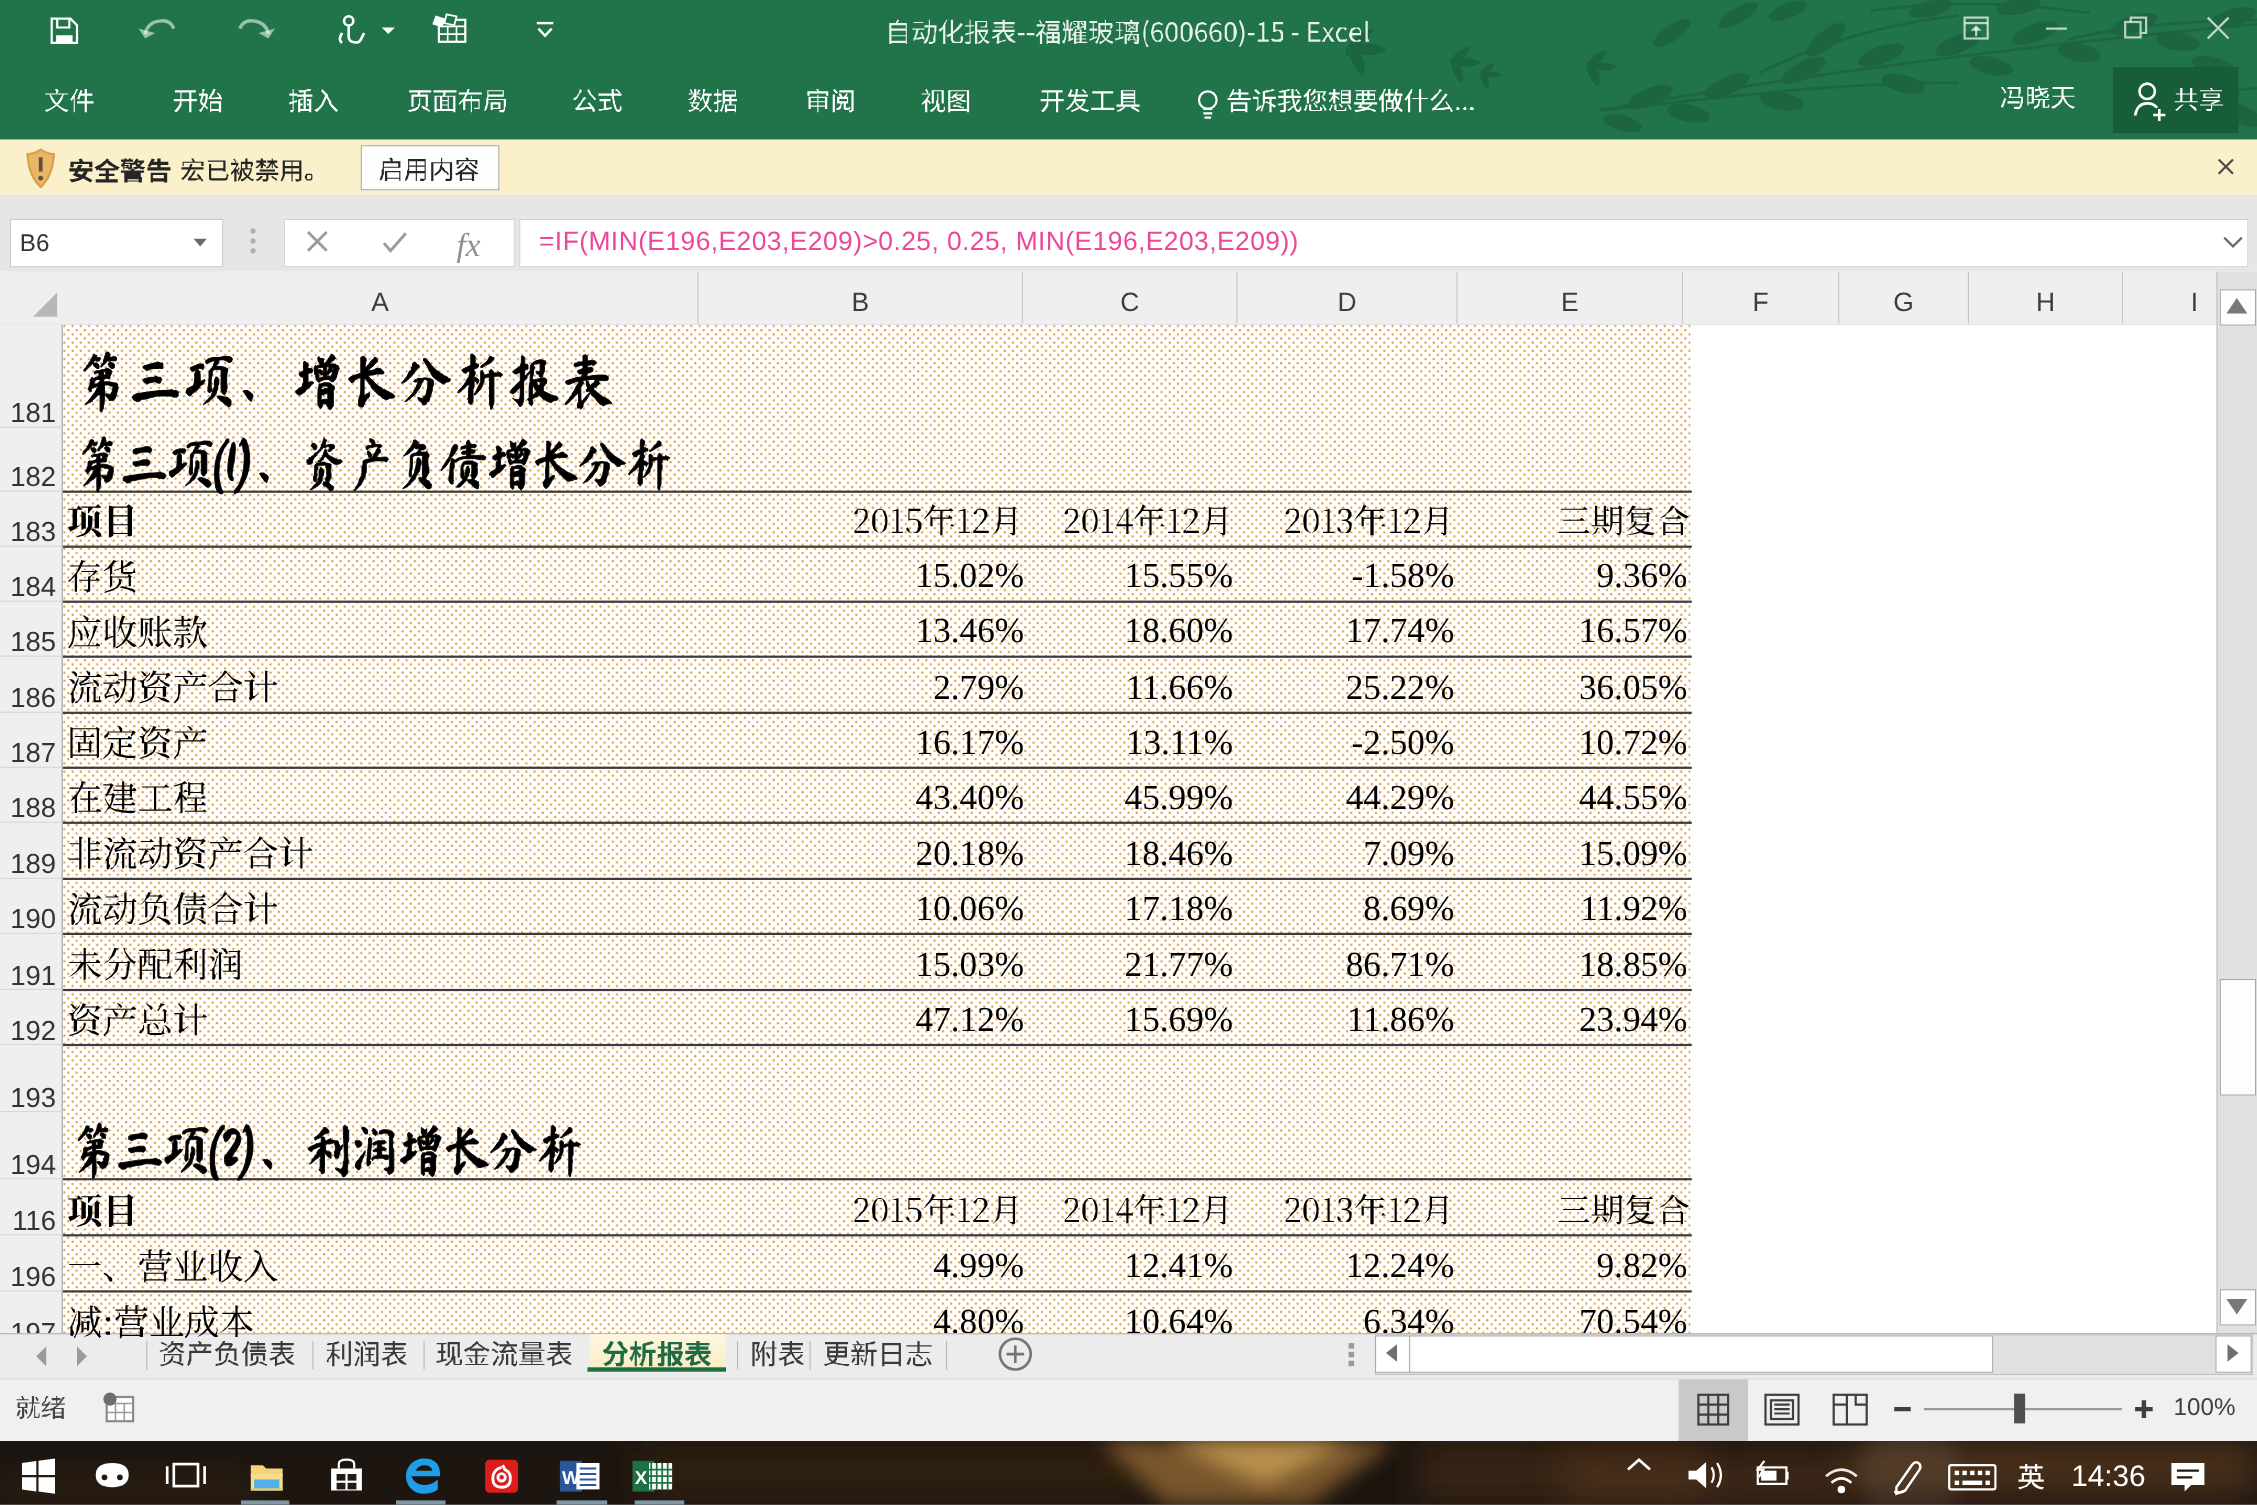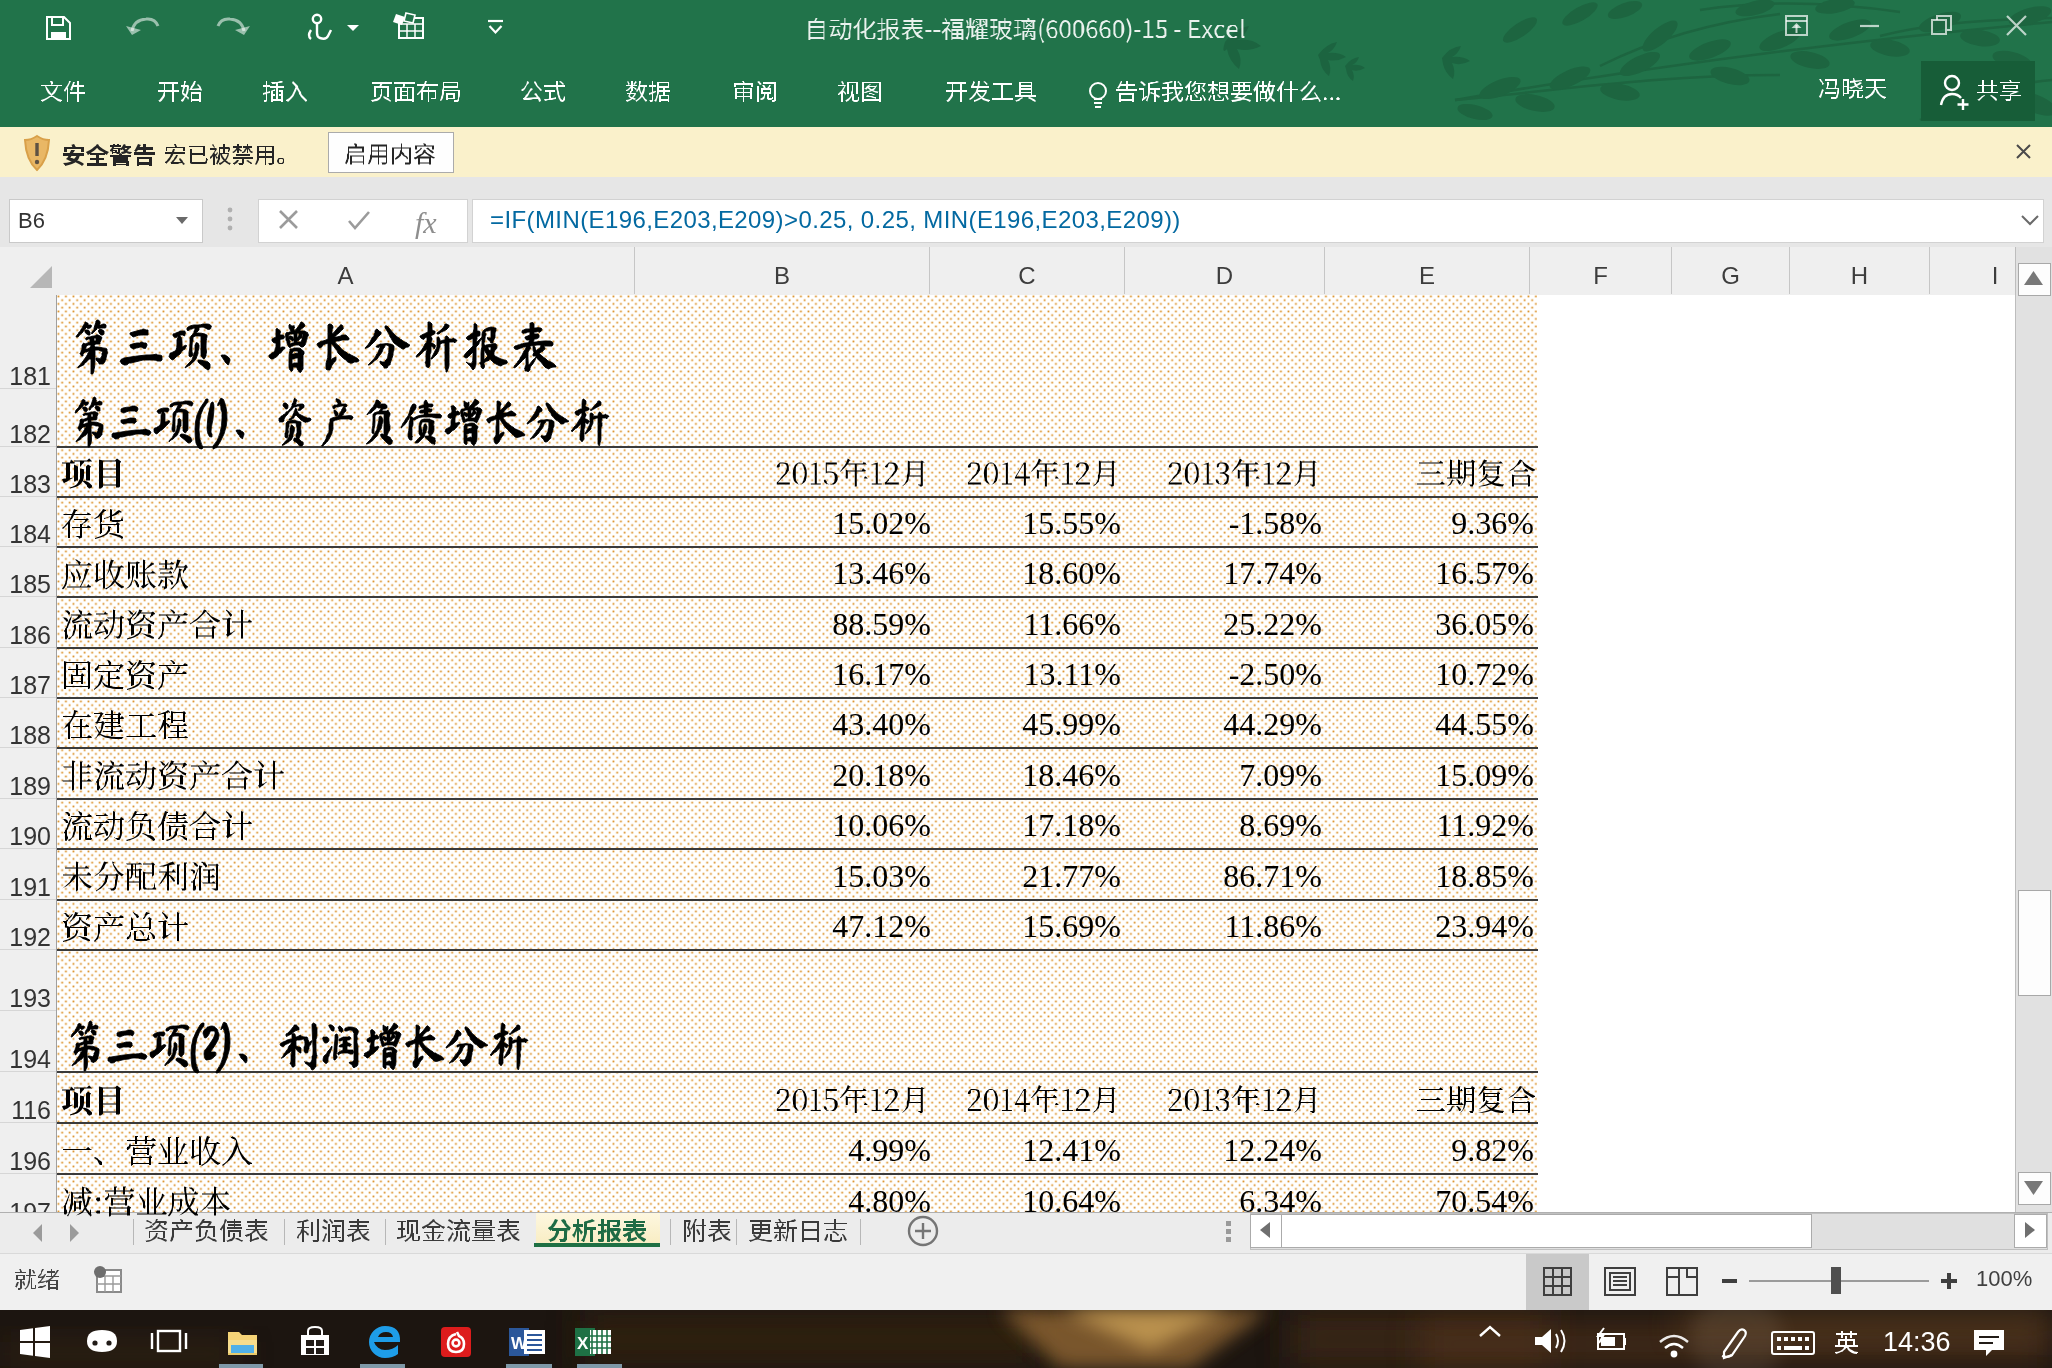--- a/index.html
+++ b/index.html
@@ -85,21 +85,21 @@
   </g>
 </svg>
 
 <div class="abs" id="sharebtn"></div>
 <div class="abs" id="secbar"></div>
 <div class="abs" id="enablebtn"></div>
 <div class="abs" id="fbar"></div>
 <div class="abs" id="namebox"></div>
 <div class="abs" id="fxbox"></div>
 <div class="abs" id="formulabox"></div>
-<div class="abs" style="left:490px;top:206px;font-size:24px;letter-spacing:0.4px;color:#0369a1;">=IF(MIN(E196,E203,E209)&gt;0.25, 0.25, MIN(E196,E203,E209))</div>
+<div class="abs" style="left:490px;top:206px;font-size:24px;letter-spacing:0.4px;color:#ec4899;">=IF(MIN(E196,E203,E209)&gt;0.25, 0.25, MIN(E196,E203,E209))</div>
 <div class="abs" style="left:18px;top:208px;font-size:22px;color:#333">B6</div>
 <div class="abs" id="colhdr"></div>
 <div class="colcell" style="left:57px;width:577px;">A</div>
 <div class="colcell" style="left:635px;width:294px;">B</div>
 <div class="colcell" style="left:930px;width:194px;">C</div>
 <div class="colcell" style="left:1125px;width:199px;">D</div>
 <div class="colcell" style="left:1325px;width:204px;">E</div>
 <div class="colcell" style="left:1530px;width:141px;">F</div>
 <div class="colcell" style="left:1672px;width:117px;">G</div>
 <div class="colcell" style="left:1790px;width:139px;">H</div>
@@ -167,21 +167,21 @@
 <div class="rnum" style="top:903.5px">197</div>
 
   <div class="num" style="top:210.0px;left:711px">15.02%</div>
 <div class="num" style="top:210.0px;left:901px">15.55%</div>
 <div class="num" style="top:210.0px;left:1102px">-1.58%</div>
 <div class="num" style="top:210.0px;left:1314px">9.36%</div>
 <div class="num" style="top:260.0px;left:711px">13.46%</div>
 <div class="num" style="top:260.0px;left:901px">18.60%</div>
 <div class="num" style="top:260.0px;left:1102px">17.74%</div>
 <div class="num" style="top:260.0px;left:1314px">16.57%</div>
-<div class="num" style="top:310.5px;left:711px">88.59%</div>
+<div class="num" style="top:310.5px;left:711px">2.79%</div>
 <div class="num" style="top:310.5px;left:901px">11.66%</div>
 <div class="num" style="top:310.5px;left:1102px">25.22%</div>
 <div class="num" style="top:310.5px;left:1314px">36.05%</div>
 <div class="num" style="top:361.0px;left:711px">16.17%</div>
 <div class="num" style="top:361.0px;left:901px">13.11%</div>
 <div class="num" style="top:361.0px;left:1102px">-2.50%</div>
 <div class="num" style="top:361.0px;left:1314px">10.72%</div>
 <div class="num" style="top:411.0px;left:711px">43.40%</div>
 <div class="num" style="top:411.0px;left:901px">45.99%</div>
 <div class="num" style="top:411.0px;left:1102px">44.29%</div>

